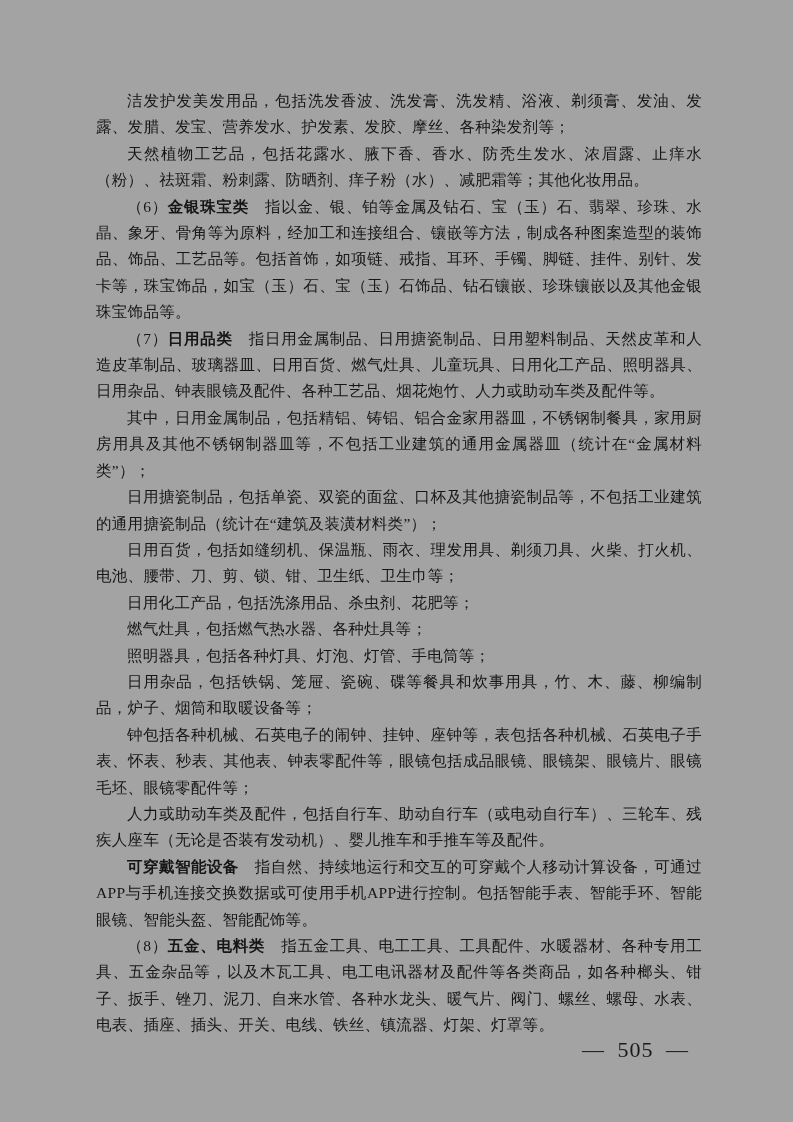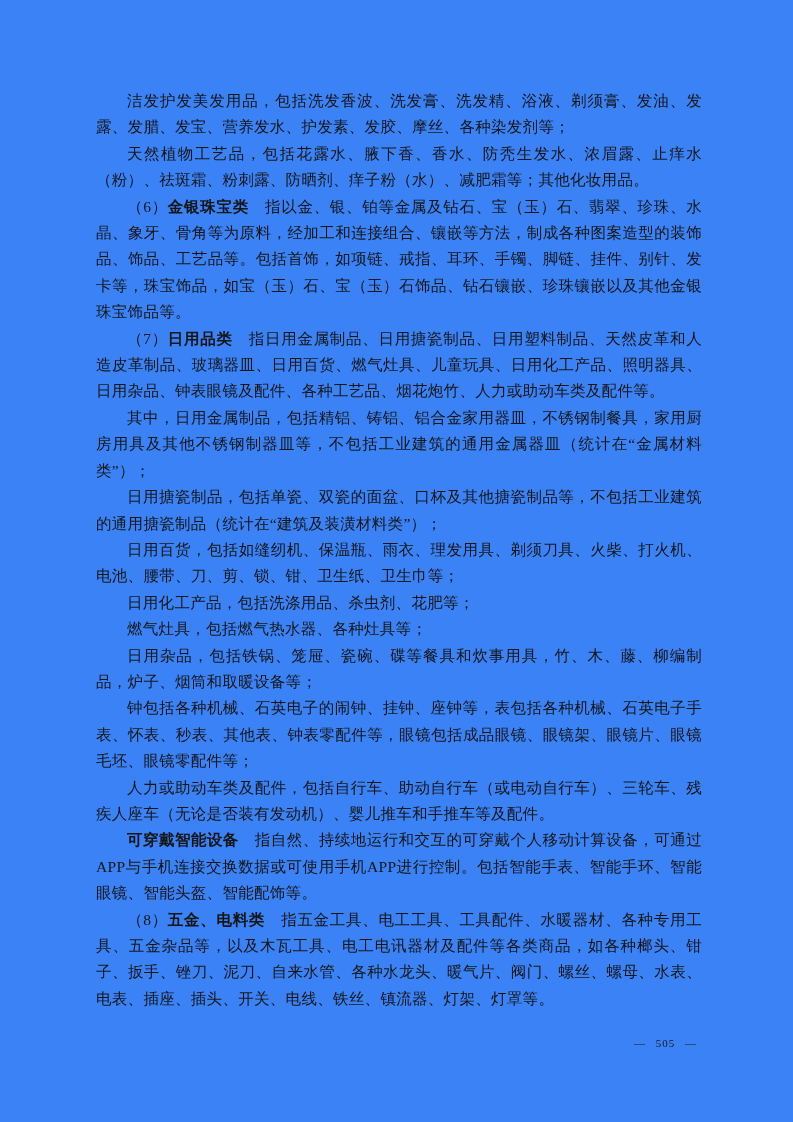--- a/index.html
+++ b/index.html
@@ -5,21 +5,21 @@
   html, body {
     margin: 0;
     padding: 0;
     background: #e8e8e8;
   }
   .page {
     position: relative;
     width: 793px;
     height: 1122px;
     margin: 0 auto;
-    background: #3b82f6;
+    background: #a3a3a3;
     overflow: hidden;
     font-family: "Liberation Serif", "DejaVu Serif", serif;
     color: #161616;
   }
   .doc-body {
     position: absolute;
     left: 96px;
     top: 88px;
     width: 606px;
     font-size: 15.5px;
@@ -32,41 +32,42 @@
     padding: 0;
     text-indent: 2em;
   }
   .cat {
     font-family: "Liberation Sans", "DejaVu Sans", sans-serif;
     font-weight: bold;
   }
   .footer-pagenum {
     position: absolute;
     top: 1037px;
-    right: 96px;
-    font-size: 11px;
+    right: 104px;
+    font-size: 22px;
     letter-spacing: 1px;
     word-spacing: 6px;
     color: #1a1a1a;
   }
 </style>
 </head>
 <body>
 
 <div class="page">
   <div class="doc-body">
       <p class="para">洁发护发美发用品，包括洗发香波、洗发膏、洗发精、浴液、剃须膏、发油、发露、发腊、发宝、营养发水、护发素、发胶、摩丝、各种染发剂等；</p>
       <p class="para">天然植物工艺品，包括花露水、腋下香、香水、防秃生发水、浓眉露、止痒水（粉）、祛斑霜、粉刺露、防晒剂、痒子粉（水）、减肥霜等；其他化妆用品。</p>
       <p class="para">（6）<b class="cat">金银珠宝类</b>　指以金、银、铂等金属及钻石、宝（玉）石、翡翠、珍珠、水晶、象牙、骨角等为原料，经加工和连接组合、镶嵌等方法，制成各种图案造型的装饰品、饰品、工艺品等。包括首饰，如项链、戒指、耳环、手镯、脚链、挂件、别针、发卡等，珠宝饰品，如宝（玉）石、宝（玉）石饰品、钻石镶嵌、珍珠镶嵌以及其他金银珠宝饰品等。</p>
       <p class="para">（7）<b class="cat">日用品类</b>　指日用金属制品、日用搪瓷制品、日用塑料制品、天然皮革和人造皮革制品、玻璃器皿、日用百货、燃气灶具、儿童玩具、日用化工产品、照明器具、日用杂品、钟表眼镜及配件、各种工艺品、烟花炮竹、人力或助动车类及配件等。</p>
       <p class="para">其中，日用金属制品，包括精铝、铸铝、铝合金家用器皿，不锈钢制餐具，家用厨房用具及其他不锈钢制器皿等，不包括工业建筑的通用金属器皿（统计在“金属材料类”）；</p>
       <p class="para">日用搪瓷制品，包括单瓷、双瓷的面盆、口杯及其他搪瓷制品等，不包括工业建筑的通用搪瓷制品（统计在“建筑及装潢材料类”）；</p>
       <p class="para">日用百货，包括如缝纫机、保温瓶、雨衣、理发用具、剃须刀具、火柴、打火机、电池、腰带、刀、剪、锁、钳、卫生纸、卫生巾等；</p>
       <p class="para">日用化工产品，包括洗涤用品、杀虫剂、花肥等；</p>
       <p class="para">燃气灶具，包括燃气热水器、各种灶具等；</p>
+      <p class="para">照明器具，包括各种灯具、灯泡、灯管、手电筒等；</p>
       <p class="para">日用杂品，包括铁锅、笼屉、瓷碗、碟等餐具和炊事用具，竹、木、藤、柳编制品，炉子、烟筒和取暖设备等；</p>
       <p class="para">钟包括各种机械、石英电子的闹钟、挂钟、座钟等，表包括各种机械、石英电子手表、怀表、秒表、其他表、钟表零配件等，眼镜包括成品眼镜、眼镜架、眼镜片、眼镜毛坯、眼镜零配件等；</p>
       <p class="para">人力或助动车类及配件，包括自行车、助动自行车（或电动自行车）、三轮车、残疾人座车（无论是否装有发动机）、婴儿推车和手推车等及配件。</p>
       <p class="para"><b class="cat">可穿戴智能设备</b>　指自然、持续地运行和交互的可穿戴个人移动计算设备，可通过APP与手机连接交换数据或可使用手机APP进行控制。包括智能手表、智能手环、智能眼镜、智能头盔、智能配饰等。</p>
       <p class="para">（8）<b class="cat">五金、电料类</b>　指五金工具、电工工具、工具配件、水暖器材、各种专用工具、五金杂品等，以及木瓦工具、电工电讯器材及配件等各类商品，如各种榔头、钳子、扳手、锉刀、泥刀、自来水管、各种水龙头、暖气片、阀门、螺丝、螺母、水表、电表、插座、插头、开关、电线、铁丝、镇流器、灯架、灯罩等。</p>
     </div>
   <div class="footer-pagenum">— 505 —</div>
 </div>
 
 </body></html>

